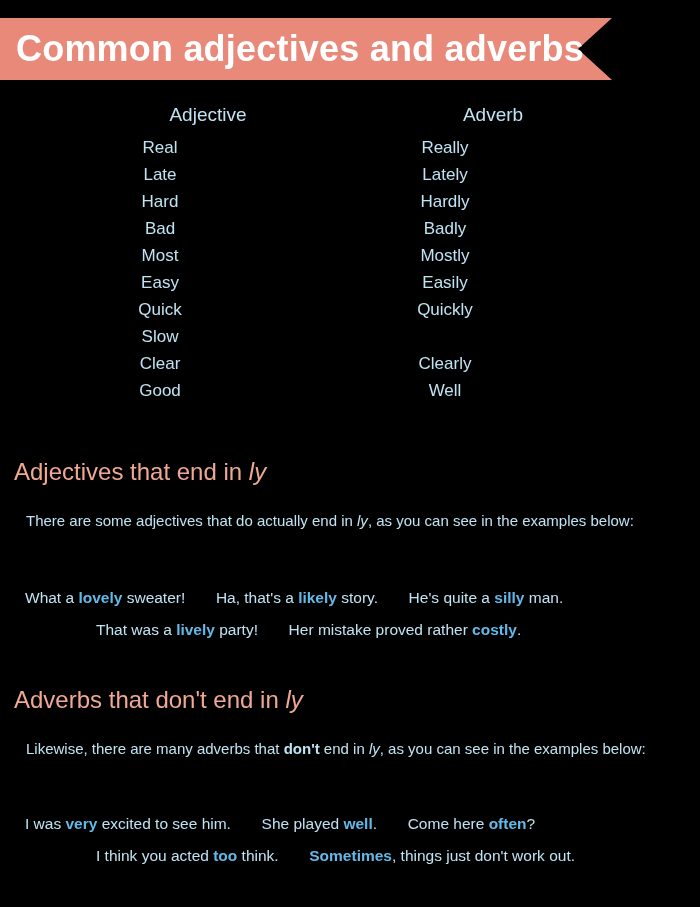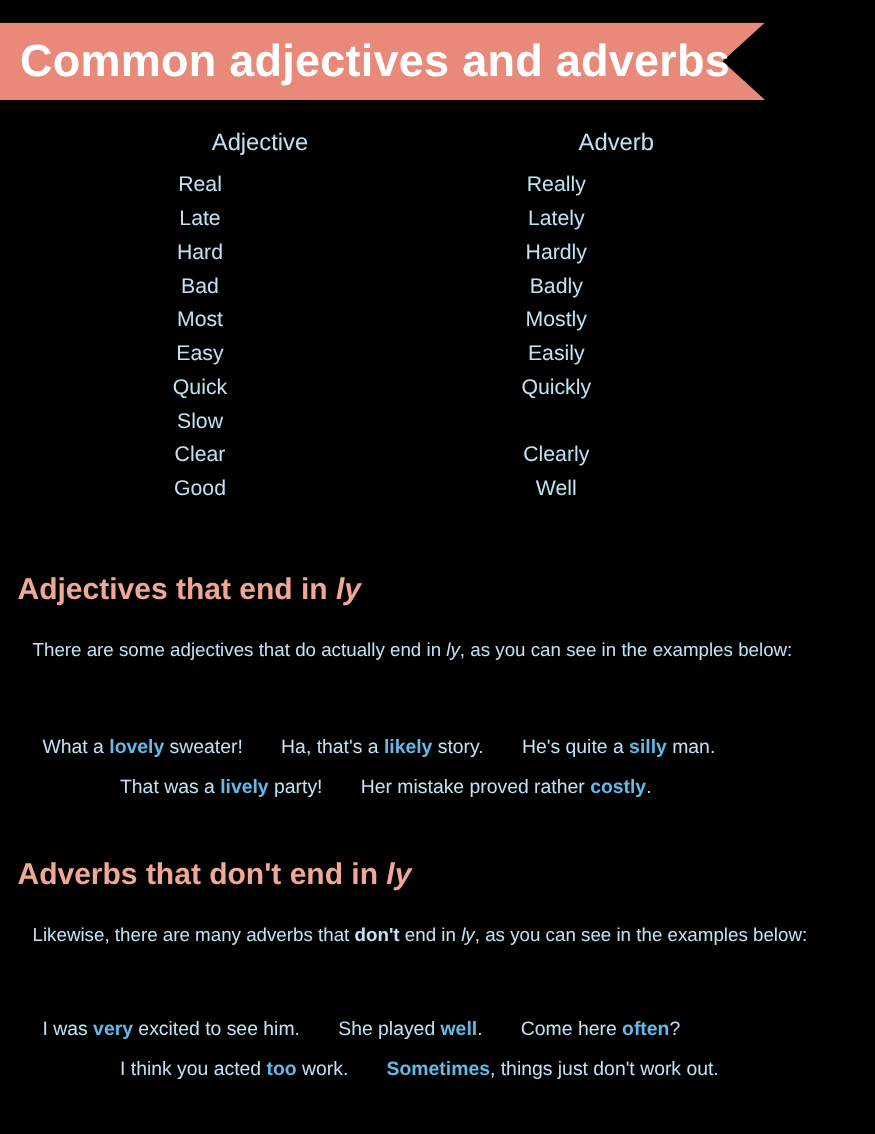--- a/index.html
+++ b/index.html
@@ -87,21 +87,21 @@
     width: 250px;
     text-align: center;
   }
 
   
   .section-heading {
     position: absolute;
     left: 14px;
     font-size: 24px;
     color: #f0a894;
-    font-weight: bold;
+    font-weight: normal;
     white-space: nowrap;
   }
   .section-heading .it {
     font-style: italic;
   }
   #h-adjectives { top: 458px; }
   #h-adverbs { top: 686px; }
 
   
   .para {
@@ -125,21 +125,21 @@
     color: #bfe3f2;
     font-size: 15.5px;
   }
   #ex-adjectives { top: 582px; }
   #ex-adverbs { top: 808px; }
   .ex-line {
     display: block;
     line-height: 32px;
     white-space: nowrap;
   }
-  .ex-line.indent1 { padding-left: 34px; }
+  .ex-line.indent1 { padding-left: 25px; }
   .ex-line.indent2 { padding-left: 96px; }
   .ex-sep { display: inline-block; width: 22px; }
   .hl {
     color: #63b9e8;
     font-weight: bold;
   }
 </style>
 </head>
 <body>
 
@@ -231,19 +231,19 @@
 
   <div class="examples" id="ex-adverbs">
     <div class="ex-line indent1">
       <span>I was </span><span class="hl">very</span><span> excited to see him.</span>
       <span class="ex-sep"></span>
       <span>She played </span><span class="hl">well</span><span>.</span>
       <span class="ex-sep"></span>
       <span>Come here </span><span class="hl">often</span><span>?</span>
     </div>
     <div class="ex-line indent2">
-      <span>I think you acted </span><span class="hl">too</span><span> work.</span>
+      <span>I think you acted </span><span class="hl">too</span><span> think.</span>
       <span class="ex-sep"></span>
       <span></span><span class="hl">Sometimes</span><span>, things just don't work out.</span>
     </div>
   </div>
 
 </div>
 
 </body></html>

